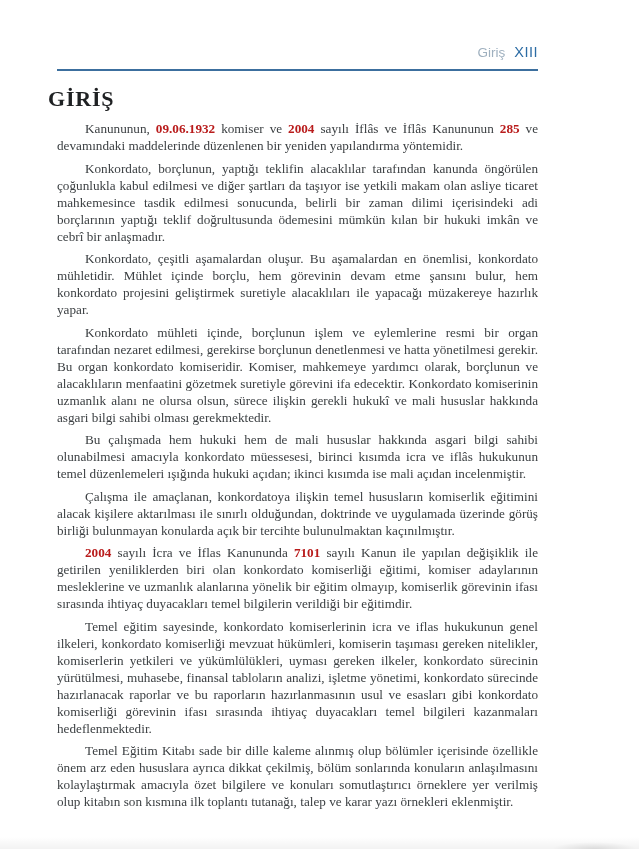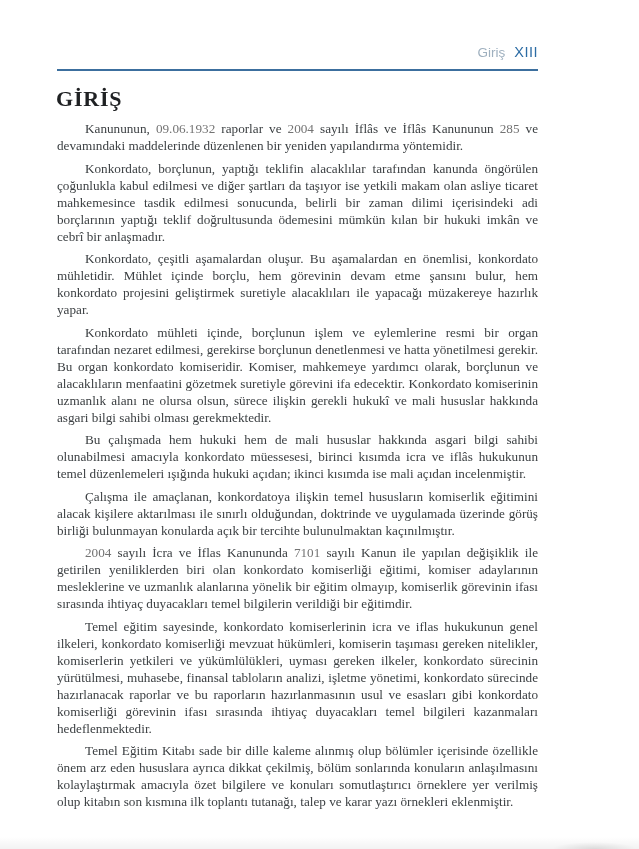--- a/index.html
+++ b/index.html
@@ -40,21 +40,21 @@
     position: absolute;
     top: 69px;
     left: 57px;
     width: 481px;
     height: 2px;
     background: var(--rule, #3c6f9e);
   }
   .doc-title {
     position: absolute;
     top: 86px;
-    left: 56px;
+    left: 48px;
     margin: 0;
     font-family: "Liberation Serif", serif;
     font-size: 22px;
     font-weight: bold;
     letter-spacing: 0.8px;
     color: var(--heading, #1f2123);
   }
   .body {
     position: absolute;
     top: 120px;
@@ -63,22 +63,22 @@
     color: var(--body, #3c4043);
     font-size: 13.2px;
     line-height: 17px;
     text-align: justify;
   }
   .body p {
     margin: 0 0 5.5px 0;
     text-indent: 28px;
   }
   .body strong {
-    font-weight: normal;
-    color: #737373;
+    font-weight: bold;
+    color: #b91c1c;
   }
   .page-shadow {
     position: absolute;
     left: 0;
     right: 0;
     bottom: 0;
     height: 12px;
     pointer-events: none;
     background:
       radial-gradient(60px 10px at 93% 100%, rgba(0,0,0,0.10), rgba(0,0,0,0) 70%),
@@ -93,21 +93,21 @@
   <header class="running-header">
     <span class="rh-title">Giriş</span>
     <span class="rh-num">XIII</span>
   </header>
 
   <div class="rule"></div>
 
   <h1 class="doc-title">GİRİŞ</h1>
 
   <main class="body">
-      <p><span>Kanununun, </span><strong>09.06.1932</strong><span> raporlar ve </span><strong>2004</strong><span> sayılı İflâs ve İflâs Kanununun </span><strong>285</strong><span> ve devamındaki maddelerinde düzenlenen bir yeniden yapılandırma yöntemidir.</span></p>
+      <p><span>Kanununun, </span><strong>09.06.1932</strong><span> komiser ve </span><strong>2004</strong><span> sayılı İflâs ve İflâs Kanununun </span><strong>285</strong><span> ve devamındaki maddelerinde düzenlenen bir yeniden yapılandırma yöntemidir.</span></p>
       <p><span>Konkordato, borçlunun, yaptığı teklifin alacaklılar tarafından kanunda öngörülen çoğunlukla kabul edilmesi ve diğer şartları da taşıyor ise yetkili makam olan asliye ticaret mahkemesince tasdik edilmesi sonucunda, belirli bir zaman dilimi içerisindeki adi borçlarının yaptığı teklif doğrultusunda ödemesini mümkün kılan bir hukuki imkân ve cebrî bir anlaşmadır.</span></p>
       <p><span>Konkordato, çeşitli aşamalardan oluşur. Bu aşamalardan en önemlisi, konkordato mühletidir. Mühlet içinde borçlu, hem görevinin devam etme şansını bulur, hem konkordato projesini geliştirmek suretiyle alacaklıları ile yapacağı müzakereye hazırlık yapar.</span></p>
       <p><span>Konkordato mühleti içinde, borçlunun işlem ve eylemlerine resmi bir organ tarafından nezaret edilmesi, gerekirse borçlunun denetlenmesi ve hatta yönetilmesi gerekir. Bu organ konkordato komiseridir. Komiser, mahkemeye yardımcı olarak, borçlunun ve alacaklıların menfaatini gözetmek suretiyle görevini ifa edecektir. Konkordato komiserinin uzmanlık alanı ne olursa olsun, sürece ilişkin gerekli hukukî ve mali hususlar hakkında asgari bilgi sahibi olması gerekmektedir.</span></p>
       <p><span>Bu çalışmada hem hukuki hem de mali hususlar hakkında asgari bilgi sahibi olunabilmesi amacıyla konkordato müessesesi, birinci kısımda icra ve iflâs hukukunun temel düzenlemeleri ışığında hukuki açıdan; ikinci kısımda ise mali açıdan incelenmiştir.</span></p>
       <p><span>Çalışma ile amaçlanan, konkordatoya ilişkin temel hususların komiserlik eğitimini alacak kişilere aktarılması ile sınırlı olduğundan, doktrinde ve uygulamada üzerinde görüş birliği bulunmayan konularda açık bir tercihte bulunulmaktan kaçınılmıştır.</span></p>
       <p><strong>2004</strong><span> sayılı İcra ve İflas Kanununda </span><strong>7101</strong><span> sayılı Kanun ile yapılan değişiklik ile getirilen yeniliklerden biri olan konkordato komiserliği eğitimi, komiser adaylarının mesleklerine ve uzmanlık alanlarına yönelik bir eğitim olmayıp, komiserlik görevinin ifası sırasında ihtiyaç duyacakları temel bilgilerin verildiği bir eğitimdir.</span></p>
       <p><span>Temel eğitim sayesinde, konkordato komiserlerinin icra ve iflas hukukunun genel ilkeleri, konkordato komiserliği mevzuat hükümleri, komiserin taşıması gereken nitelikler, komiserlerin yetkileri ve yükümlülükleri, uyması gereken ilkeler, konkordato sürecinin yürütülmesi, muhasebe, finansal tabloların analizi, işletme yönetimi, konkordato sürecinde hazırlanacak raporlar ve bu raporların hazırlanmasının usul ve esasları gibi konkordato komiserliği görevinin ifası sırasında ihtiyaç duyacakları temel bilgileri kazanmaları hedeflenmektedir.</span></p>
       <p><span>Temel Eğitim Kitabı sade bir dille kaleme alınmış olup bölümler içerisinde özellikle önem arz eden hususlara ayrıca dikkat çekilmiş, bölüm sonlarında konuların anlaşılmasını kolaylaştırmak amacıyla özet bilgilere ve konuları somutlaştırıcı örneklere yer verilmiş olup kitabın son kısmına ilk toplantı tutanağı, talep ve karar yazı örnekleri eklenmiştir.</span></p>
     </main>
 

